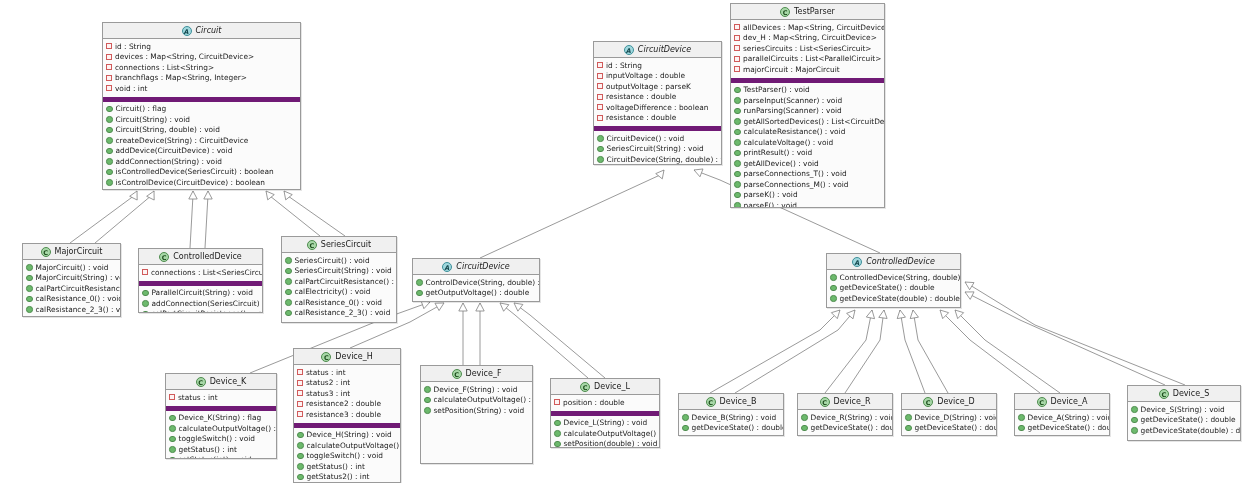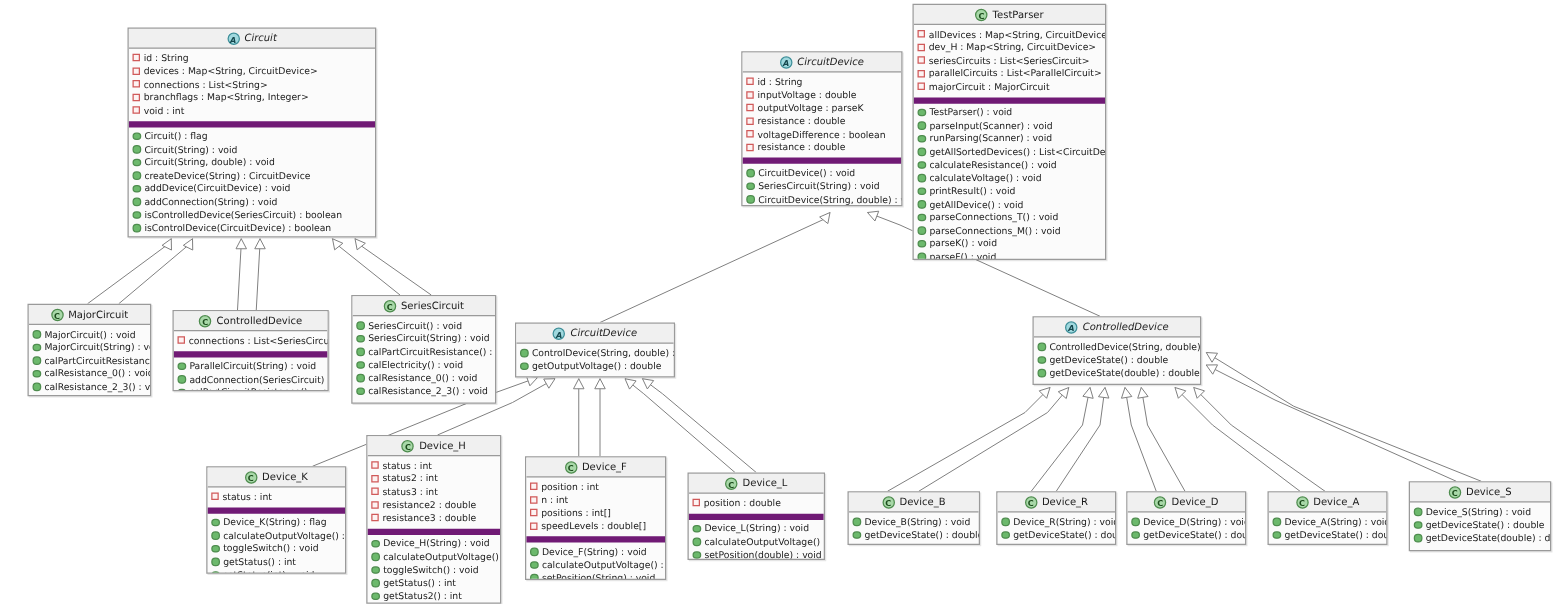--- a/index.html
+++ b/index.html
@@ -564,38 +564,20 @@
         </div>
       </div>
     </div>
     <div class="uml-class" style="left: 420px; top: 365px; width: 113px; height: 99px;">
       <div class="uml-header">
         <span class="stereo-icon cls">C</span>
         <span class="uml-name">Device_F</span>
       </div>
       <div class="uml-section">
         <div class="uml-row">
-          <span class="mark attr"></span>
-          <span>position : int</span>
-        </div>
-        <div class="uml-row">
-          <span class="mark attr"></span>
-          <span>n : int</span>
-        </div>
-        <div class="uml-row">
-          <span class="mark attr"></span>
-          <span>positions : int[]</span>
-        </div>
-        <div class="uml-row">
-          <span class="mark attr"></span>
-          <span>speedLevels : double[]</span>
-        </div>
-      </div>
-      <div class="uml-section">
-        <div class="uml-row">
           <span class="mark meth"></span>
           <span>Device_F(String) : void</span>
         </div>
         <div class="uml-row">
           <span class="mark meth"></span>
           <span>calculateOutputVoltage() : void</span>
         </div>
         <div class="uml-row">
           <span class="mark meth"></span>
           <span>setPosition(String) : void</span>

